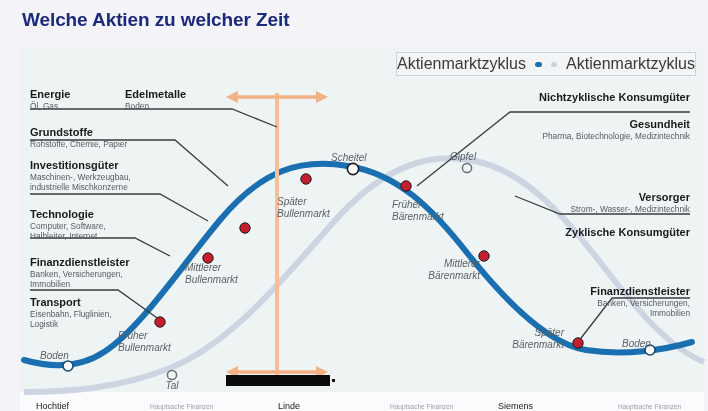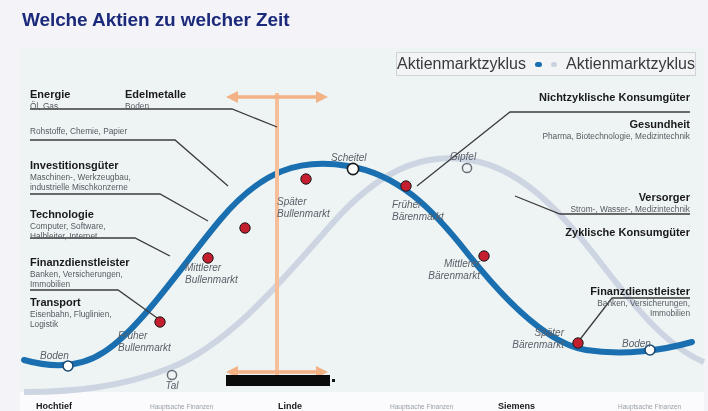--- a/index.html
+++ b/index.html
@@ -50,21 +50,21 @@
   .b-head{font-size:11px;font-weight:bold;color:#1a1a1a;line-height:13px;white-space:nowrap;}
   .b-sub{font-size:8.3px;color:#555a60;line-height:10px;}
   .right{text-align:right;}
 
   
   .note{position:absolute;font-style:italic;font-size:10px;color:#5b6068;line-height:12px;}
   .note-c{text-align:center;}
   .note-r{text-align:right;}
 
   
-  .foot{position:absolute;bottom:0px;font-size:9px;color:#1a1a1a;font-weight:bold;white-space:nowrap;}
+  .foot{position:absolute;bottom:0px;font-size:9px;color:#1a1a1a;font-weight:normal;white-space:nowrap;}
   .foot-sub{position:absolute;bottom:1px;font-size:6.5px;color:#9aa0a8;white-space:nowrap;}
 
   
   .redact{
     position:absolute;left:226px;top:375px;width:104px;height:11px;
     background:#0b0b0b;
   }
   .redact-dot{position:absolute;left:332px;top:379px;width:3px;height:3px;background:#111;}
 </style>
 </head>
@@ -137,20 +137,21 @@
     <div class="b-head">Energie</div>
     <div class="b-sub">Öl, Gas</div>
   </div>
 
   <div class="block" style="left:125px;top:88px;width:110px;">
     <div class="b-head">Edelmetalle</div>
     <div class="b-sub">Boden</div>
   </div>
 
   <div class="block" style="left:30px;top:126px;width:150px;">
+    <div class="b-head">Grundstoffe</div>
     <div class="b-sub">Rohstoffe, Chemie, Papier</div>
   </div>
 
   <div class="block" style="left:30px;top:208px;width:150px;">
     <div class="b-head">Technologie</div>
     <div class="b-sub" style="white-space:pre-line;">Computer, Software,
 Halbleiter, Internet</div>
   </div>
 
   <div class="block" style="left:30px;top:159px;width:150px;">

